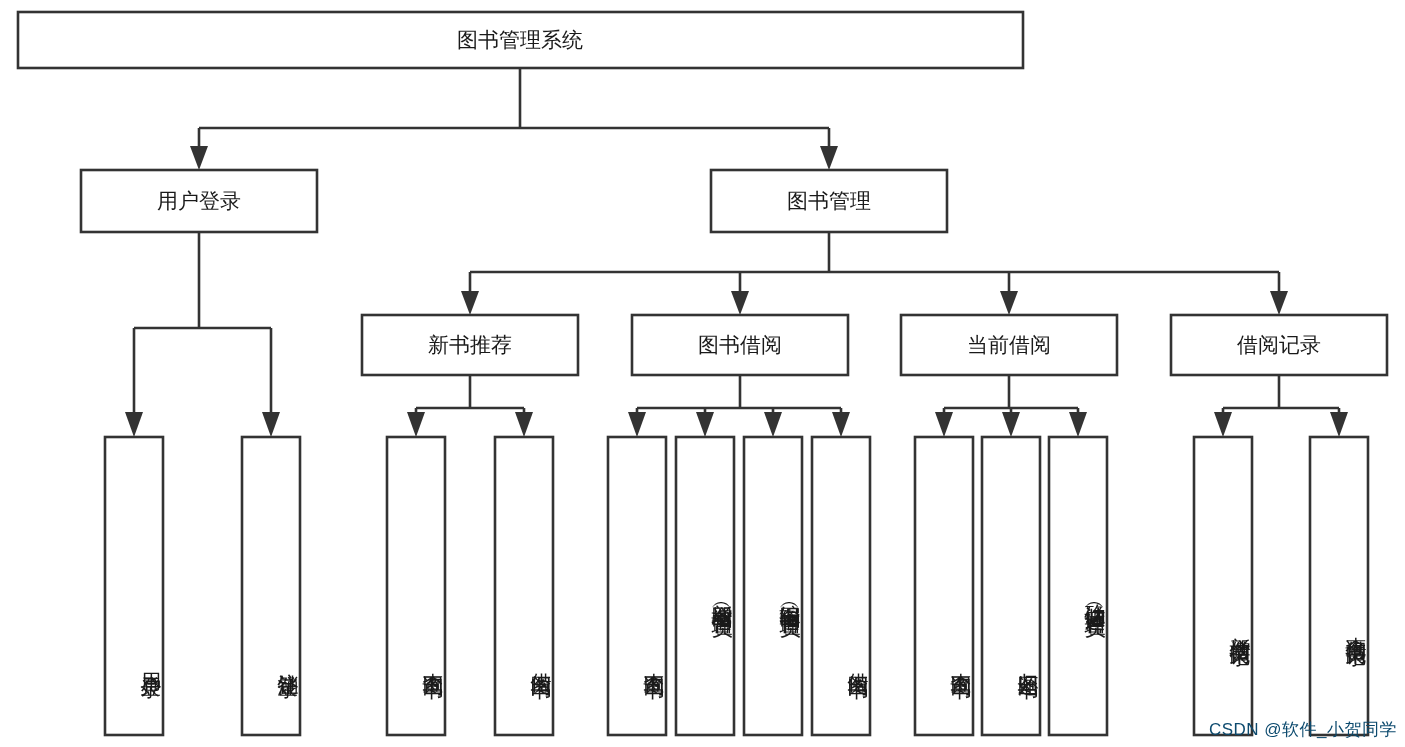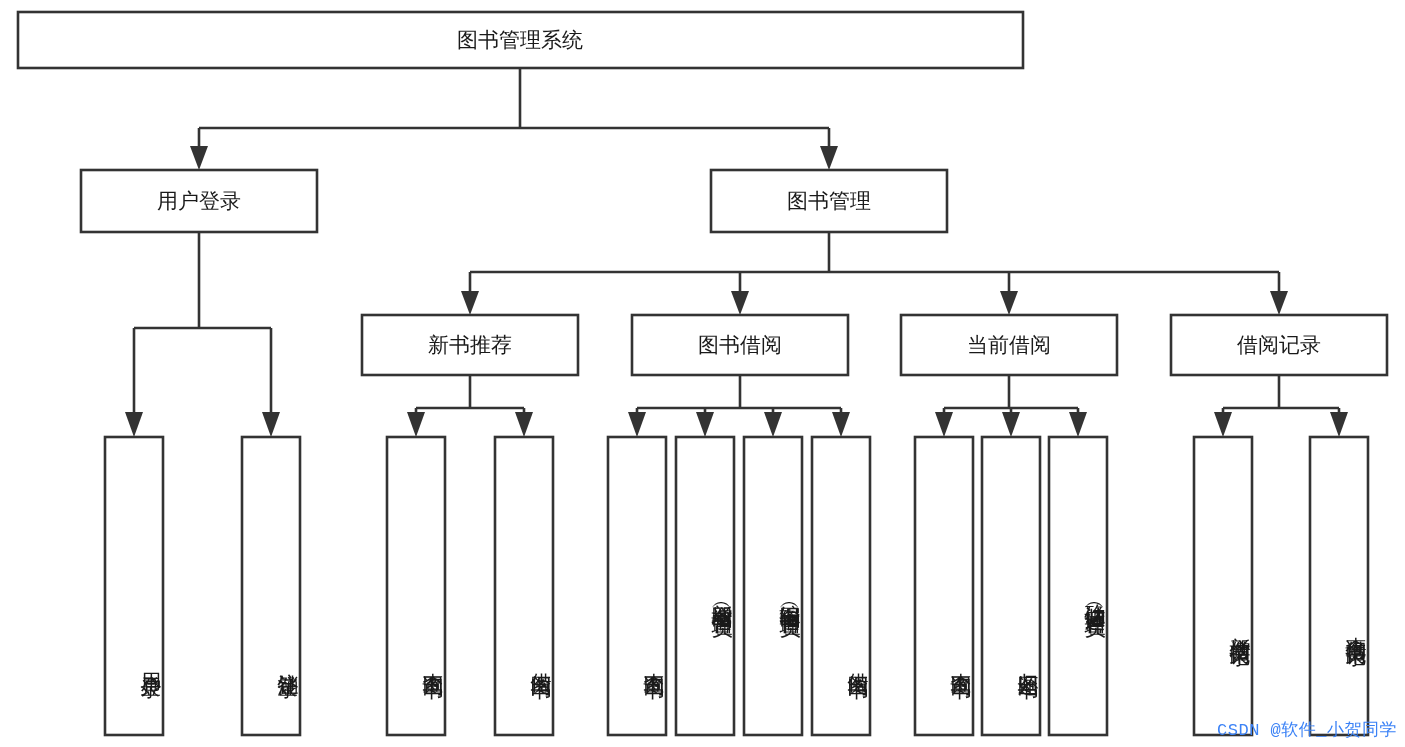--- a/index.html
+++ b/index.html
@@ -60,23 +60,23 @@
     line-height: 1.18;
     letter-spacing: 2px;
     color: #1a1a1a;
     white-space: nowrap;
     pointer-events: none;
   }
   #watermark {
     position: absolute;
     right: 8px;
     bottom: 6px;
-    font-family: Liberation Mono, monospace;
+    font-family: Liberation Sans, sans-serif;
     font-size: 17px;
-    color: #3b82f6;
+    color: #0c4a6e;
     letter-spacing: 0.5px;
     user-select: none;
   }
 </style>
 </head>
 <body>
 
 <div id="diagram-root">
 
   <svg id="tree-svg" viewBox="0 0 1405 747">

